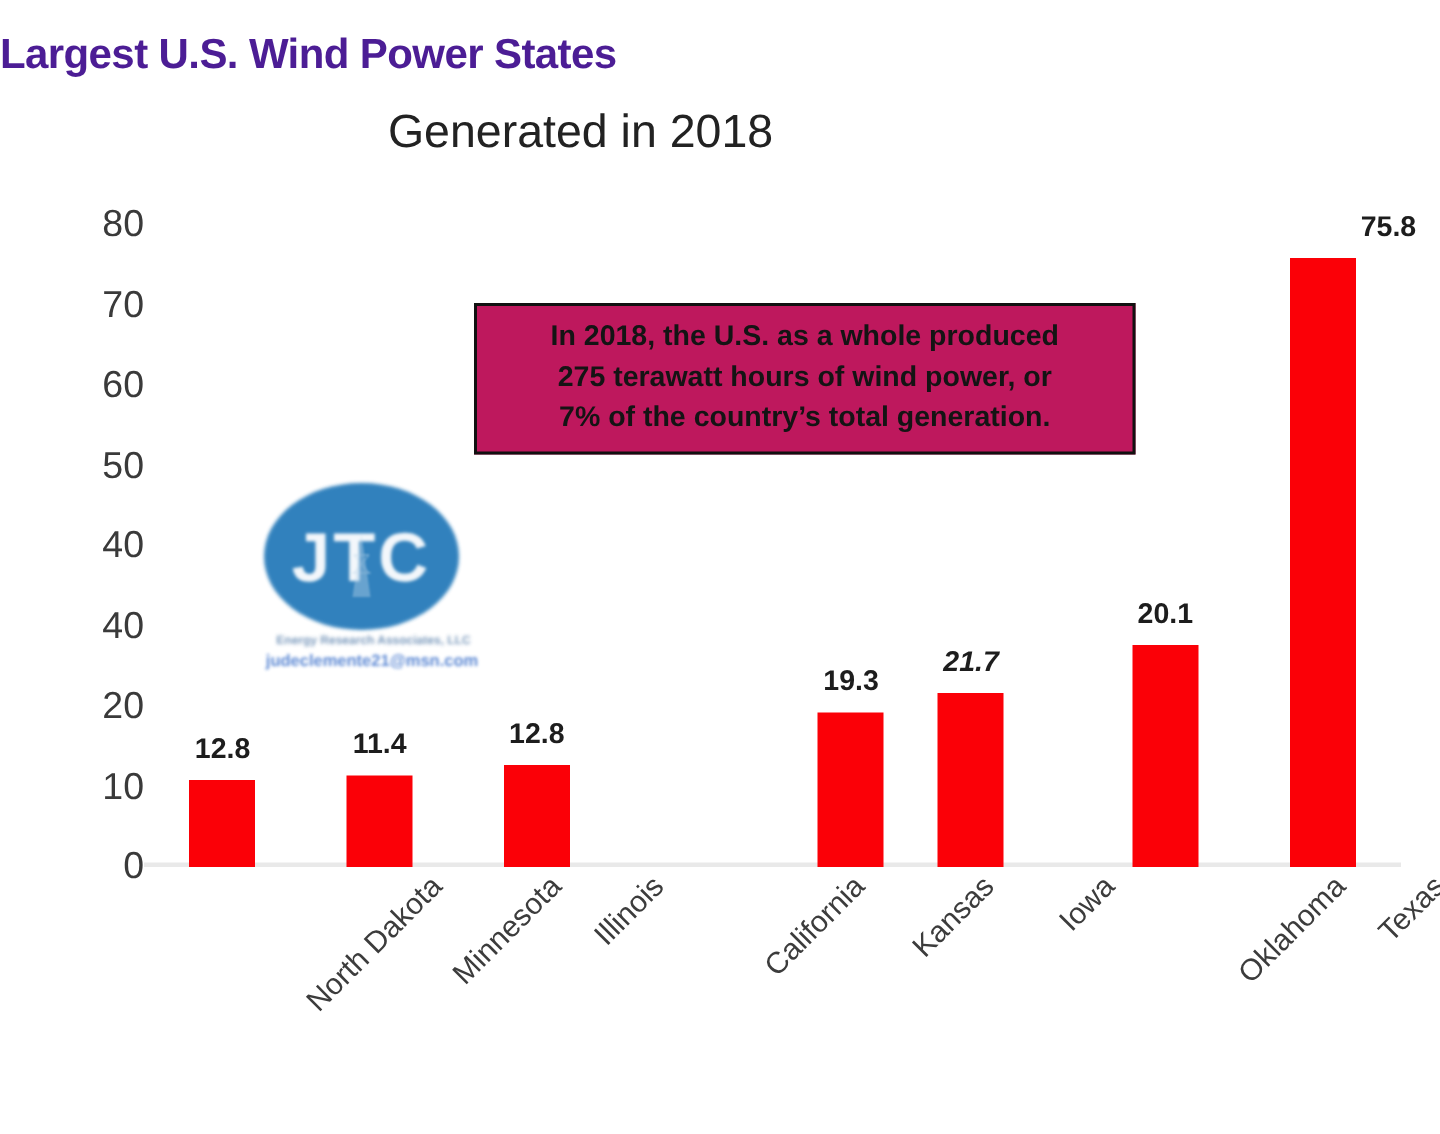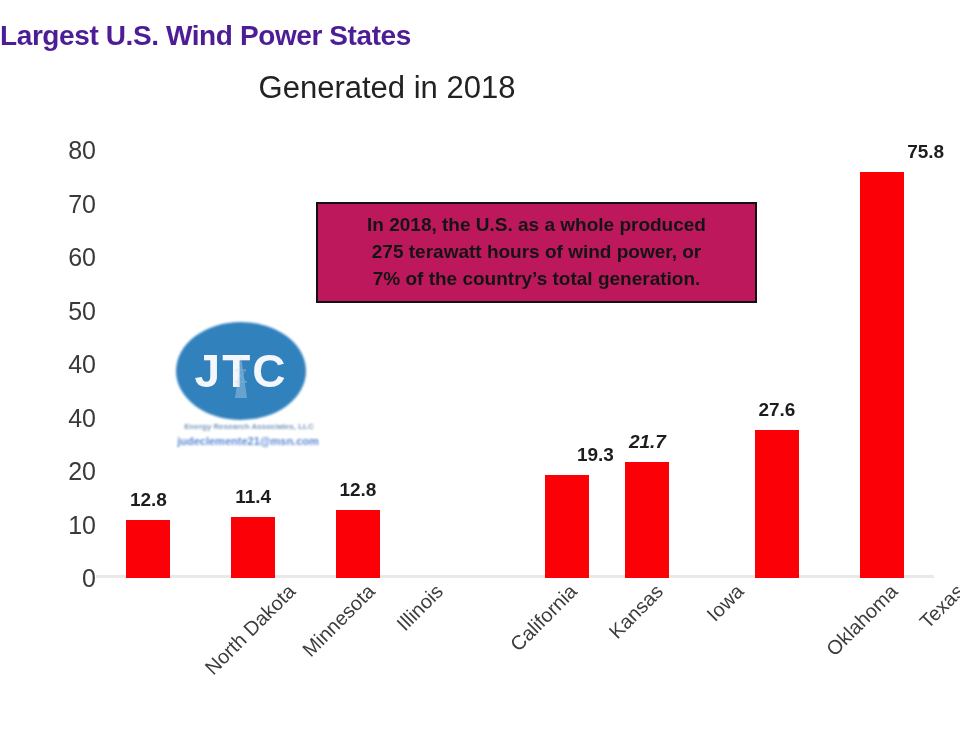--- a/index.html
+++ b/index.html
@@ -258,29 +258,29 @@
       <div class="bar-slot" style="left: 104.75px; width: 104.75px;">
         <div class="bar" style="height: 60.99px; background: rgb(251, 0, 7);"></div>
         <div class="bar-value" style="bottom: 69.99px;">11.4</div>
       </div>
       <div class="bar-slot" style="left: 209.5px; width: 104.75px;">
         <div class="bar" style="height: 68.48px; background: rgb(251, 0, 7);"></div>
         <div class="bar-value" style="bottom: 77.48px;">12.8</div>
       </div>
       <div class="bar-slot" style="left: 419px; width: 104.75px;">
         <div class="bar" style="height: 103.255px; background: rgb(251, 0, 7);"></div>
-        <div class="bar-value" style="bottom: 112.255px; margin-left: 28px;">19.3</div>
+        <div class="bar-value" style="bottom: 112.255px;">19.3</div>
       </div>
       <div class="bar-slot" style="left: 499px; width: 104.75px; font-style: italic;">
         <div class="bar" style="height: 116.095px; background: rgb(251, 0, 7);"></div>
         <div class="bar-value" style="bottom: 125.095px;">21.7</div>
       </div>
       <div class="bar-slot" style="left: 628.5px; width: 104.75px;">
         <div class="bar" style="height: 147.66px; background: rgb(251, 0, 7);"></div>
-        <div class="bar-value" style="bottom: 156.66px;">27.6</div>
+        <div class="bar-value" style="bottom: 156.66px;">20.1</div>
       </div>
       <div class="bar-slot" style="left: 733.25px; width: 104.75px;">
         <div class="bar" style="height: 405.53px; background: rgb(251, 0, 7);"></div>
         <div class="bar-value" style="bottom: 414.53px; margin-left: 44px;">75.8</div>
       </div>
     </div>
 
   <div class="x-labels" id="x-labels">
       <div class="x-label" style="left: 70.375px;">North Dakota</div>
       <div class="x-label" style="left: 175.125px;">Minnesota</div>

